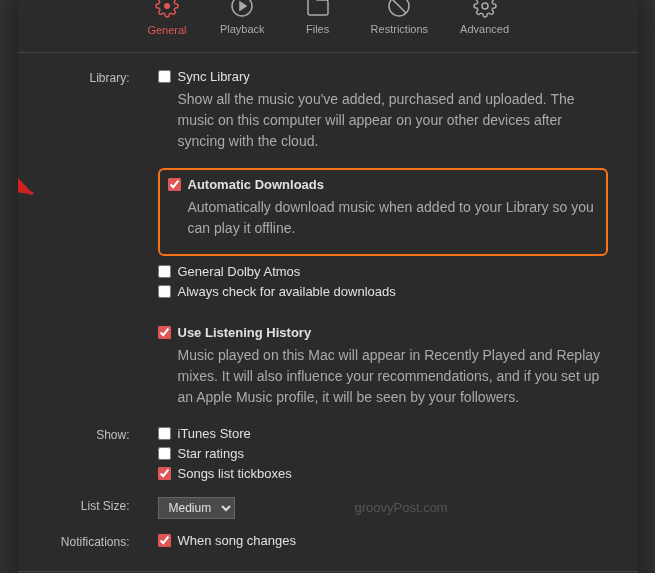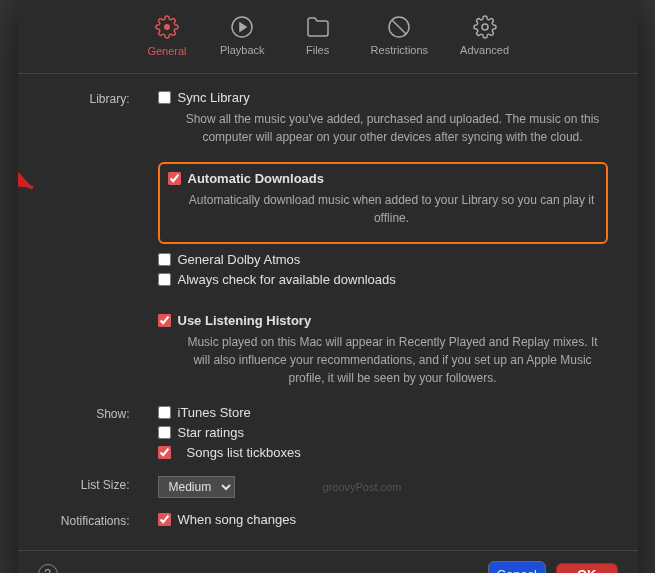--- a/index.html
+++ b/index.html
@@ -92,25 +92,24 @@
       cursor: pointer;
       flex-shrink: 0;
     }
     .check-row label {
       color: #e0e0e0;
       font-size: 13px;
       cursor: pointer;
     }
     .description {
       color: #aaa;
-      font-size: 12px;
+      font-size: 14px;
       line-height: 1.5;
       margin-bottom: 8px;
       padding-left: 20px;
-      text-align: center;
     }
     .highlighted-block {
       border: 2px solid #f97316;
       border-radius: 6px;
       padding: 7px 10px 7px 8px;
       margin-bottom: 8px;
       background: transparent;
       position: relative;
     }
     .arrow-container {
@@ -302,37 +301,37 @@
       <div class="row-label">Show:</div>
       <div class="row-content">
         <div class="check-row">
           <input type="checkbox" id="itunes_store" style="">
           <label for="itunes_store">iTunes Store</label>
         </div>
         <div class="check-row">
           <input type="checkbox" id="star_ratings" style="">
           <label for="star_ratings">Star ratings</label>
         </div>
-        <div class="check-row" style="margin-bottom:8px;gap:9px;">
+        <div class="check-row" style="margin-bottom:8px;">
           <input type="checkbox" id="songs_tickboxes" checked="" style="">
           <label for="songs_tickboxes">Songs list tickboxes</label>
         </div>
       </div>
     </div>
 
     <div class="row">
       <div class="row-label">List Size:</div>
       <div class="row-content">
         <div class="inline-row">
           <select>
             <option>Small</option>
             <option selected="">Medium</option>
             <option>Large</option>
           </select>
-          <span style="color:rgba(160,160,160,0.35); font-size:11px; margin-left:88px;">groovyPost.com</span>
+          <span style="color:rgba(160,160,160,0.35); font-size:13px; margin-left:120px;">groovyPost.com</span>
         </div>
       </div>
     </div>
 
     <div class="row">
       <div class="row-label">Notifications:</div>
       <div class="row-content">
         <div class="check-row">
           <input type="checkbox" id="when_song_changes" checked="" style="">
           <label for="when_song_changes">When song changes</label>

